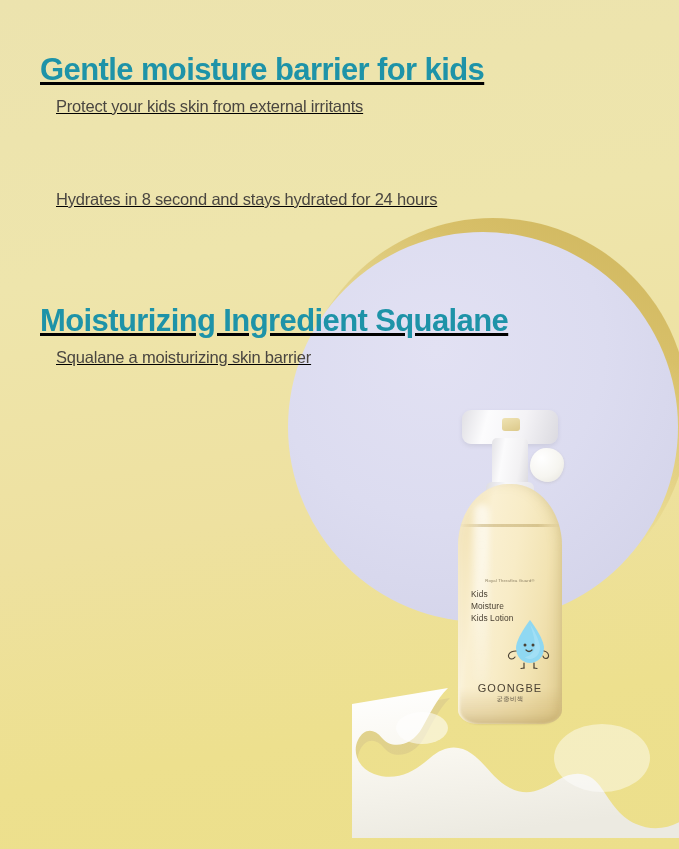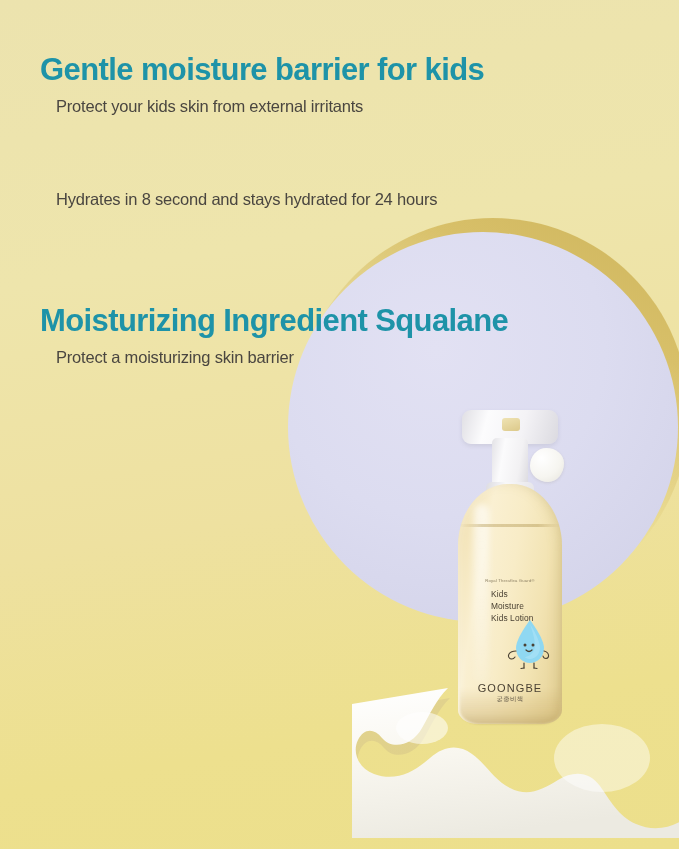--- a/index.html
+++ b/index.html
@@ -49,21 +49,21 @@
   }
 
   
   .copy {
     position: absolute;
     left: 40px;
     top: 0;
     z-index: 5;
     width: 600px;
   }
-  .block { position: absolute; left: 0; }
+  .block { position: absolute; left: 0; text-decoration: underline; }
   .block.b1 { top: 52px; }
   .block.b2 { top: 182px; }
   .block.b3 { top: 303px; }
 
   .headline {
     margin: 0;
     font-size: 31px;
     line-height: 1.18;
     font-weight: 700;
     letter-spacing: -0.6px;
@@ -213,21 +213,21 @@
     letter-spacing: 0.18px;
     color: #8d8064;
     margin-bottom: 6px;
     white-space: nowrap;
   }
   .label-name {
     font-size: 8.4px;
     line-height: 1.42;
     letter-spacing: 0.1px;
     text-align: left;
-    padding-left: 33px;
+    padding-left: 13px;
     color: #4a4133;
   }
   .brand {
     position: absolute;
     left: 18px;
     top: 286px;
     width: 104px;
     text-align: center;
     z-index: 3;
   }
@@ -336,18 +336,18 @@
       <h2 class="headline">Gentle moisture barrier for kids</h2>
       <p class="subline">Protect your kids skin from external irritants</p>
     </div>
 
     <div class="block b2">
       <p class="subline">Hydrates in 8 second and stays hydrated for 24 hours</p>
     </div>
 
     <div class="block b3">
       <h2 class="headline">Moisturizing Ingredient Squalane</h2>
-      <p class="subline">Protect a moisturizing skin barrier</p>
+      <p class="subline">Squalane a moisturizing skin barrier</p>
     </div>
 
   </div>
 
 </div>
 
 </body></html>

